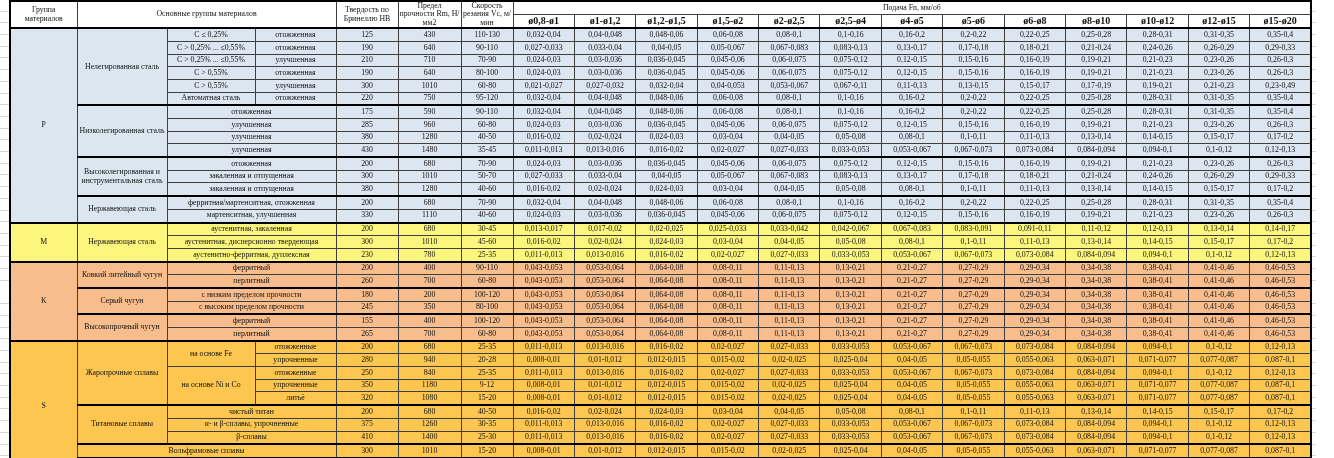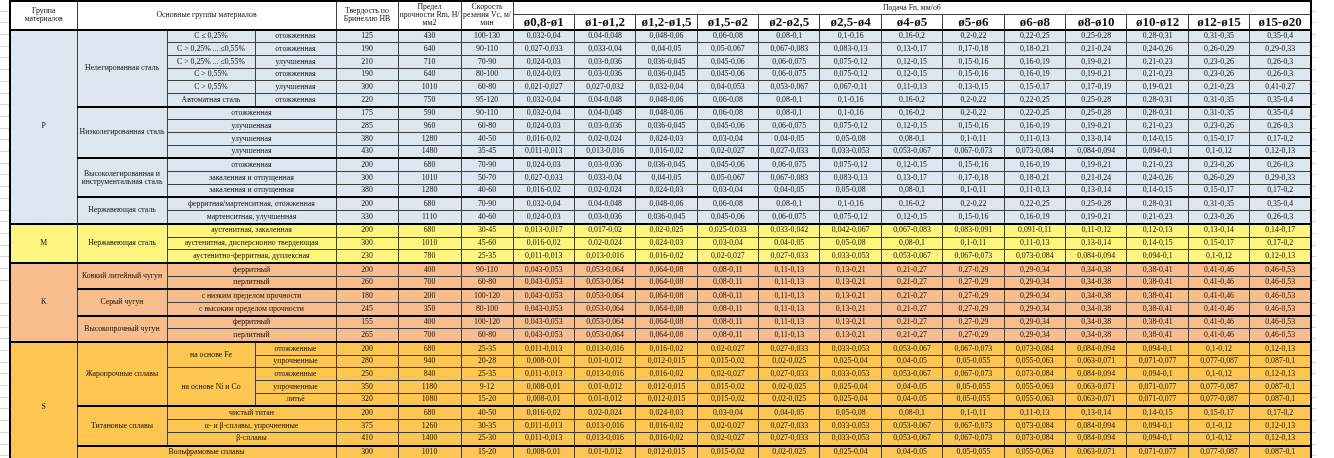--- a/index.html
+++ b/index.html
@@ -21,21 +21,21 @@
     border:2px solid #000;
   }
   table.grid td,table.grid th{
     border:1px solid #3f3f3f;
     padding:0 1px;overflow:hidden;
     text-align:center;vertical-align:middle;
     font-size:7.8px;line-height:1.08;
     font-weight:normal;
   }
   thead th{background:#fff;font-size:7.2px;line-height:1.15;}
-  thead tr.dia th{font-weight:bold;font-size:13px;}
+  thead tr.dia th{font-weight:bold;font-size:10px;}
   thead tr{height:13px;}
   thead th{border-bottom-width:2px;}
   tbody td{height:11.7px;white-space:normal;}
   td.group-cell{font-size:10px;}
   td.num{white-space:nowrap;}
   tr.section-start td{border-top:2px solid #000;}
   tr.subgroup-start td{border-top:2px solid #000;}
 </style>
 </head>
 <body>
@@ -92,21 +92,21 @@
       </tr>
     </thead>
     <tbody>
         <tr class="section-start" style="background-color: rgb(220, 230, 241);">
           <td rowspan="15" class="group-cell">P</td>
           <td rowspan="6" class="mat">Нелегированная сталь</td>
           <td class="sub">C ≤ 0,25%</td>
           <td class="sub">отожженная</td>
           <td class="num">125</td>
           <td class="num">430</td>
-          <td class="num">100-130</td>
+          <td class="num">110-130</td>
           <td class="num">0,032-0,04</td>
           <td class="num">0,04-0,048</td>
           <td class="num">0,048-0,06</td>
           <td class="num">0,06-0,08</td>
           <td class="num">0,08-0,1</td>
           <td class="num">0,1-0,16</td>
           <td class="num">0,16-0,2</td>
           <td class="num">0,2-0,22</td>
           <td class="num">0,22-0,25</td>
           <td class="num">0,25-0,28</td>
@@ -185,21 +185,21 @@
           <td class="num">0,032-0,04</td>
           <td class="num">0,04-0,053</td>
           <td class="num">0,053-0,067</td>
           <td class="num">0,067-0,11</td>
           <td class="num">0,11-0,13</td>
           <td class="num">0,13-0,15</td>
           <td class="num">0,15-0,17</td>
           <td class="num">0,17-0,19</td>
           <td class="num">0,19-0,21</td>
           <td class="num">0,21-0,23</td>
-          <td class="num">0,41-0,27</td>
+          <td class="num">0,23-0,49</td>
         </tr>
         <tr style="background-color: rgb(220, 230, 241);">
           <td class="sub">Автоматная сталь</td>
           <td class="sub">отожженная</td>
           <td class="num">220</td>
           <td class="num">750</td>
           <td class="num">95-120</td>
           <td class="num">0,032-0,04</td>
           <td class="num">0,04-0,048</td>
           <td class="num">0,048-0,06</td>

